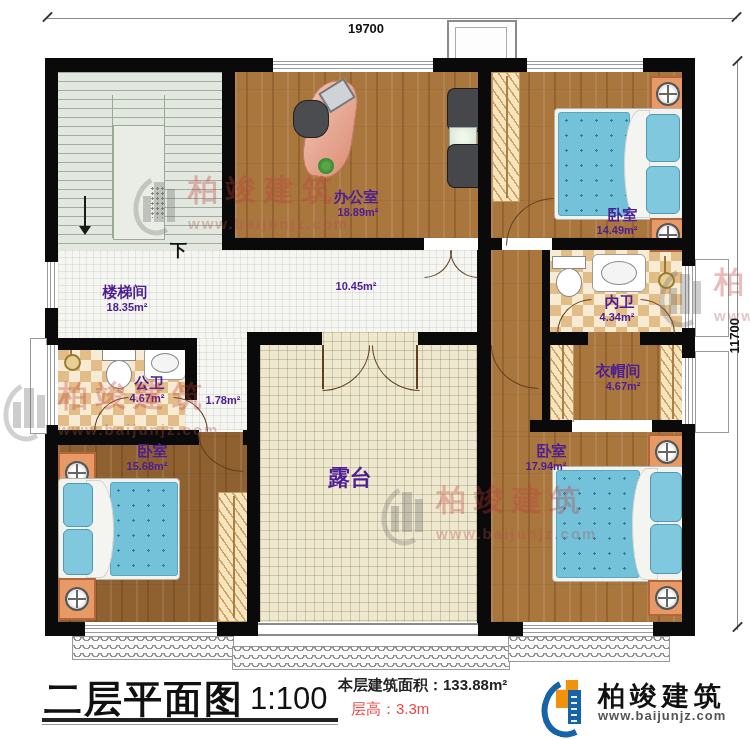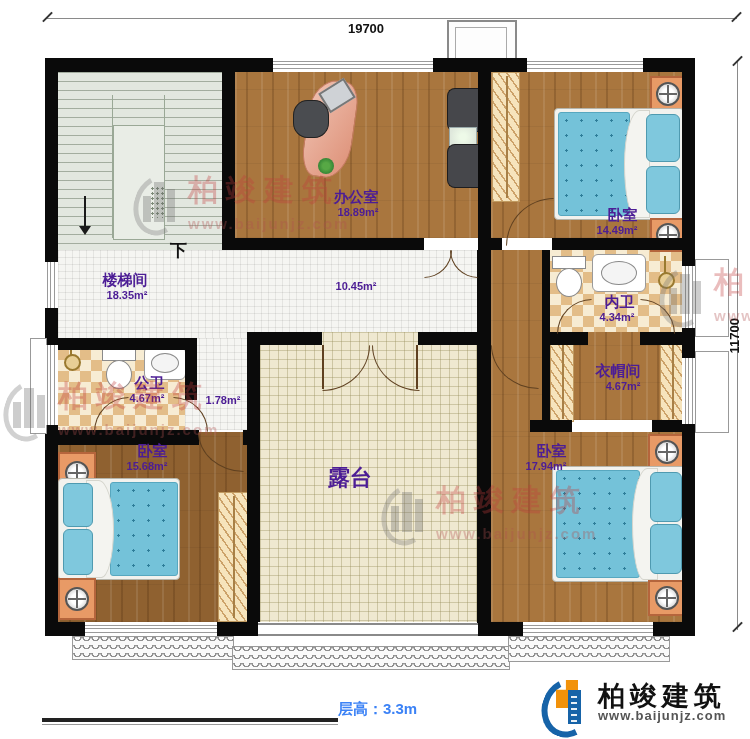--- a/index.html
+++ b/index.html
@@ -183,21 +183,21 @@
   .nw-basin{width:34px;height:22px;}
   .shower{border-radius:50%;background:#e8cf96;border:2px solid #9a7a30;}
   .gw-shower{left:64px;top:354px;width:13px;height:13px;}
   .gw-shower-line{left:70px;top:338px;width:2px;height:18px;background:#9a7a30;}
   .nw-shower{left:658px;top:272px;width:13px;height:13px;}
   .nw-shower-line{left:664px;top:256px;width:2px;height:18px;background:#9a7a30;}
   
   .rlabel{position:absolute;transform:translateX(-50%);text-align:right;color:#4c1d95;font-weight:700;line-height:1.1;white-space:nowrap;z-index:30;}
   .rlabel .nm{font-size:15px;display:block;}
   .rlabel .ar{font-size:11px;display:block;}
-  .lbl-stairwell{left:125px;top:272px;}
+  .lbl-stairwell{left:125px;top:284px;}
   .lbl-office{left:356px;top:189px;}
   .lbl-bed-tr{left:617px;top:207px;}
   .lbl-hall{left:356px;top:280px;}
   .lbl-neiwei{left:617px;top:294px;}
   .lbl-gongwei{left:147px;top:375px;}
   .lbl-corridor{left:223px;top:394px;}
   .lbl-cloak{left:618px;top:363px;}
   .lbl-bed-bl{left:147px;top:443px;}
   .lbl-bed-br{left:546px;top:443px;}
   .lbl-terrace{left:350px;top:466px;}
@@ -215,21 +215,21 @@
   .wm-1{left:138px;top:170px;}
   .wm-2{left:664px;top:262px;}
   .wm-3{left:8px;top:376px;}
   .wm-4{left:386px;top:480px;}
   
   .title-main{left:44px;top:674px;font-size:38px;font-weight:600;letter-spacing:2px;color:#111;}
   .title-scale{left:250px;top:681px;font-size:31px;font-weight:500;color:#111;}
   .title-underline-1{left:42px;top:718px;width:296px;height:4px;background:#222;}
   .title-underline-2{left:42px;top:724px;width:296px;height:1px;background:#999;}
   .info-area{left:338px;top:676px;font-size:15px;font-weight:600;color:#222;}
-  .info-height{left:338px;top:700px;font-size:15px;font-weight:700;color:#3b82f6;}
+  .info-height{left:351px;top:700px;font-size:15px;font-weight:400;color:#ef4444;}
   
   .flogo{left:544px;top:676px;width:50px;height:54px;position:absolute;}
   .flogo .swoosh{position:absolute;left:-2px;top:2px;width:40px;height:48px;border:6px solid transparent;border-left:6px solid #1663a8;border-bottom:6px solid #1663a8;border-radius:50%;transform:rotate(20deg);}
   .flogo .orange{position:absolute;left:12px;top:4px;width:22px;height:28px;background:#f2920a;clip-path:polygon(0 35%,45% 35%,45% 0,100% 0,100% 100%,0 100%);}
   .flogo .blue{position:absolute;left:24px;top:14px;width:13px;height:34px;background:#1663a8;background-image:repeating-linear-gradient(0deg,rgba(255,255,255,.9) 0 2px,transparent 2px 6px);background-size:6px 100%;background-position:3px 4px;background-repeat:no-repeat;}
   .brand-name{left:598px;top:678px;font-size:27px;font-weight:700;letter-spacing:5px;color:#111;}
   .brand-site{left:598px;top:708px;font-size:13px;font-weight:700;letter-spacing:1px;color:#555;}
 </style>
 </head>
 <body>
@@ -482,22 +482,27 @@
         <div class="b1"></div>
         <div class="b2"></div>
         <div class="b3"></div>
       </div>
     <div>
       <span class="wm-name">柏竣建筑</span>
       <span class="wm-site">www.baijunjz.com</span>
     </div>
   </div>
 
+  <div class="abs title-main">二层平面图</div>
+  <div class="abs title-scale">1:100</div>
   <div class="abs title-underline-1"></div>
   <div class="abs title-underline-2"></div>
+  <div class="abs info-area">
+    <span>本层建筑面积：</span><span>133.88m²</span>
+  </div>
   <div class="abs info-height">
     <span>层高：</span><span>3.3m</span>
   </div>
   <div class="flogo">
     <div class="swoosh"></div>
       <div class="orange"></div>
       <div class="blue"></div>
   </div>
   <div class="abs brand-name">柏竣建筑</div>
   <div class="abs brand-site">www.baijunjz.com</div>

